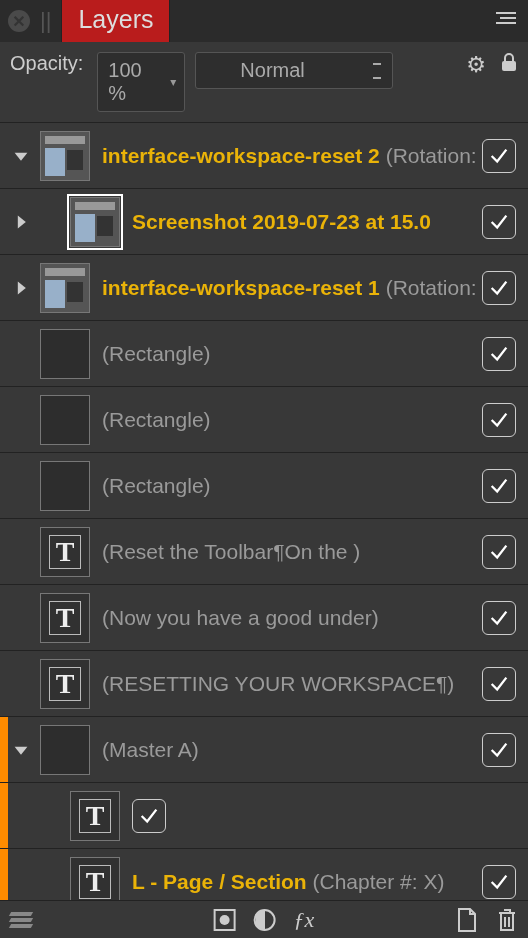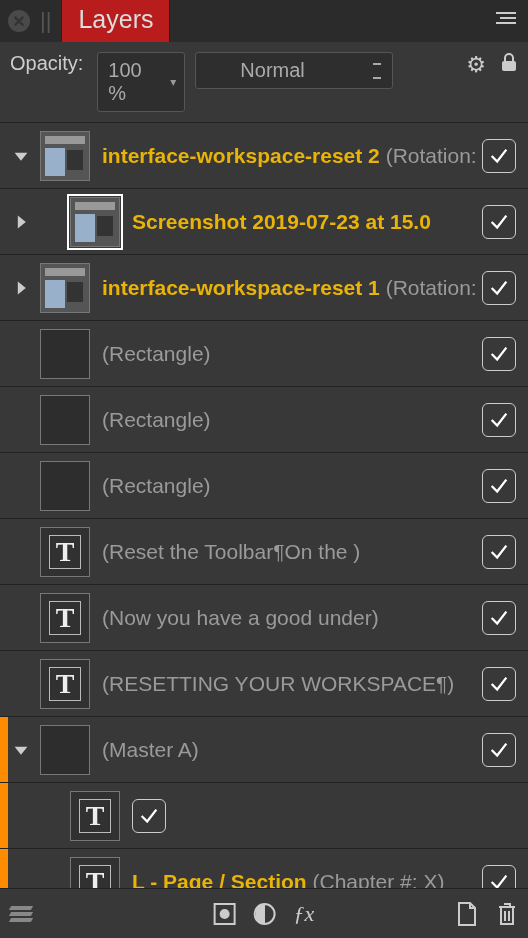--- a/index.html
+++ b/index.html
@@ -159,21 +159,21 @@
     width:34px;height:34px;
     border:1.5px solid #ccc;border-radius:6px;
     display:flex;align-items:center;justify-content:center;
     margin-right:12px;
     flex:0 0 34px;
   }
   .vis svg{width:22px;height:22px;stroke:#fff;stroke-width:2.5;fill:none;}
   .footer{
     position:absolute;
     bottom:0;left:0;right:0;
-    height:50px;
+    height:38px;
     background:#383838;
     border-top:1px solid #222;
     display:flex;align-items:center;
     padding:0 10px;
     gap:18px;
     color:#ccc;
     font-size:22px;
   }
   .footer .stack{display:flex;flex-direction:column;gap:2px;}
   .footer .stack span{display:block;width:22px;height:4px;background:#888;transform:skewX(-30deg);}

